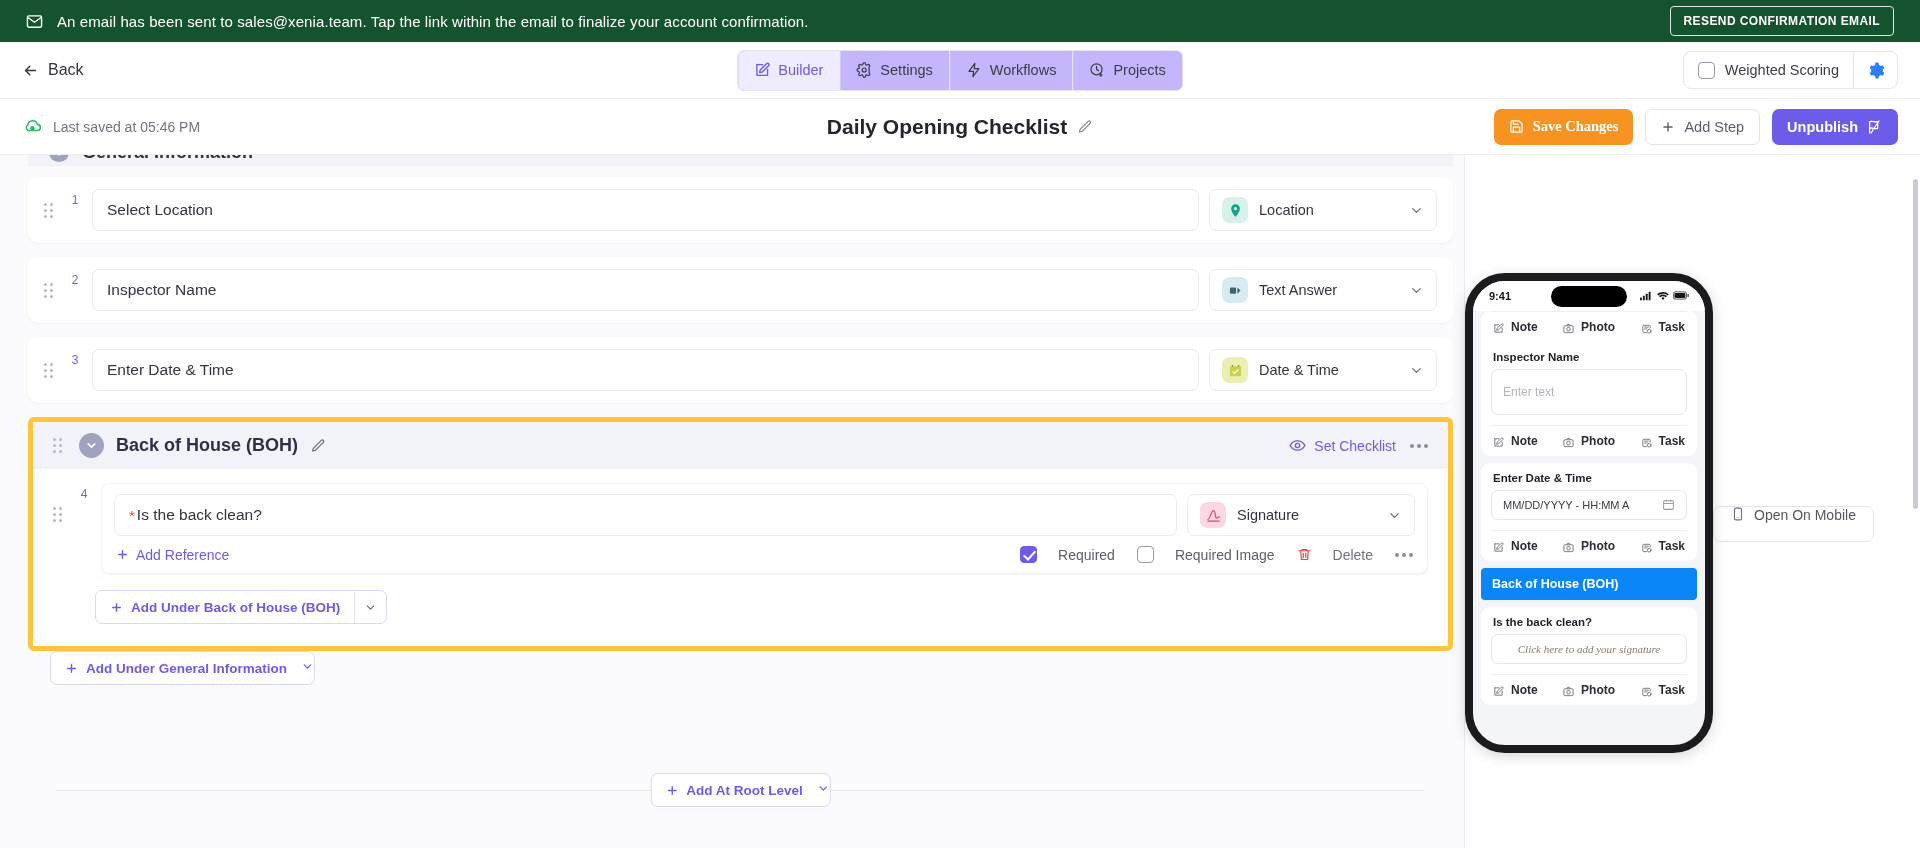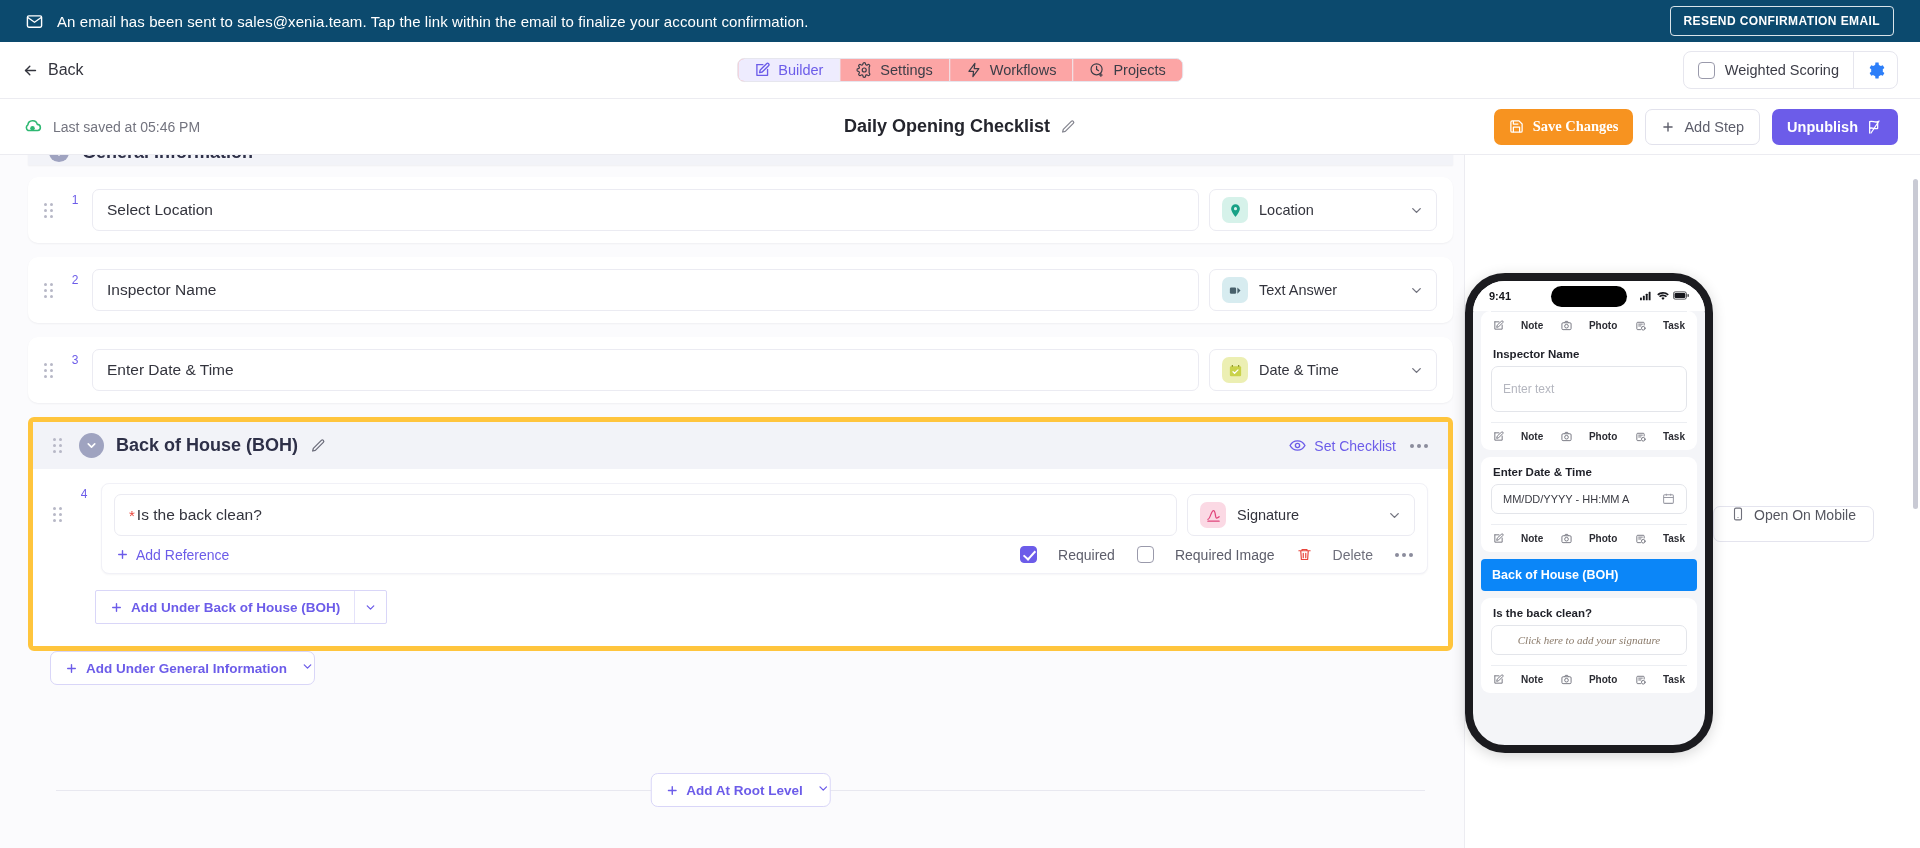--- a/index.html
+++ b/index.html
@@ -5,21 +5,21 @@
   * { box-sizing: border-box; margin: 0; padding: 0; }
   html, body {
     width: 1920px; height: 848px;
     font-family: "Liberation Sans", sans-serif;
     background: #ffffff;
     overflow: hidden;
   }
 
   
   .banner {
-    height: 42px; background: #0c4a6e;
+    height: 42px; background: #14532d;
     display: flex; align-items: center;
     padding: 0 26px; gap: 14px;
     color: #ffffff;
   }
   .banner-msg { font-size: 15px; letter-spacing: .1px; }
   .banner-spacer { flex: 1 1 auto; }
   .banner-btn {
     border: 1px solid rgba(255,255,255,.85);
     border-radius: 4px; background: transparent;
     color: #fff; font-size: 12px; font-weight: 700;
@@ -35,21 +35,21 @@
     border-bottom: 1px solid #ececf1;
     display: flex; align-items: center;
     padding: 0 22px; position: relative;
   }
   .back { display:flex; align-items:center; gap:9px; cursor:pointer; }
   .back-label { font-size: 16px; color: #33343d; }
   .tabs {
     position: absolute; left: 50%; transform: translateX(-50%);
     display: flex; align-items: center;
     border: 1px solid #e6e6ee; border-radius: 7px;
-    background: #fca5a5; overflow: hidden; height: 24px;
+    background: #c4b5fd; overflow: hidden; height: 41px;
   }
   .tab {
     display: flex; align-items: center; gap: 8px;
     padding: 0 16px; height: 100%;
     font-size: 14.5px; color: #3c3d47; cursor: pointer;
     border-right: 1px solid #eeeef4;
   }
   .tab:last-child { border-right: none; }
   .tab.active { background: #eeecfe; color: #6c5ce9; }
   .hdr1-right {
@@ -80,21 +80,21 @@
     border-bottom: 1px solid #ececf1;
     display: flex; align-items: center;
     padding: 0 22px; position: relative;
   }
   .saved { display: flex; align-items: center; gap: 10px; }
   .saved-label { font-size: 14px; color: #73747f; }
   .doc-title {
     position: absolute; left: 50%; transform: translateX(-50%);
     display: flex; align-items: center; gap: 10px;
   }
-  .doc-title-text { font-size: 18px; font-weight: 700; color: #24252d; }
+  .doc-title-text { font-size: 21px; font-weight: 700; color: #24252d; }
   .hdr2-right { margin-left: auto; display: flex; align-items: center; gap: 12px; }
   .btn {
     height: 36px; display: flex; align-items: center; gap: 9px;
     padding: 0 15px; border-radius: 7px; font-size: 14.5px;
     cursor: pointer; white-space: nowrap;
     font-family: "Liberation Sans", sans-serif; border: none;
   }
   .btn-save { background: #f79320; color: #fff; font-weight: 600; font-family: Liberation Serif, serif; }
   .btn-add { background: #fff; color: #5d5e6b; border: 1px solid #e2e2ec; }
   .btn-unpub { background: #6c5ce9; color: #fff; font-weight: 600; }
@@ -189,21 +189,21 @@
     display: flex; align-items: center; margin-top: 10px;
     padding: 0 2px;
   }
   .addref { display:flex; align-items:center; gap:7px; color:#6c5ce9; font-size:14px; cursor:pointer; }
   .boh-actions { margin-left:auto; display:flex; align-items:center; gap:22px; }
   .act { display:flex; align-items:center; gap:21px; font-size:14px; color:#5d5e6b; cursor:pointer; }
   .act.del { color:#6f707c; }
 
   .add-under {
     display: inline-flex; align-items: center;
-    border: 1px solid #d9d6f8; border-radius: 2px;
+    border: 1px solid #d9d6f8; border-radius: 7px;
     background: #fff; height: 34px; overflow: hidden;
     margin: 16px 0 4px 42px; cursor: pointer;
   }
   .add-under .main { display:flex; align-items:center; gap:8px; padding: 0 14px; color:#6c5ce9; font-size:13.5px; font-weight:600; }
   .add-under .caret { width: 32px; height: 100%; display:flex; align-items:center; justify-content:center; border-left: 1px solid #e4e2fa; }
 
   .add-gen-wrap { position: relative; height: 34px; margin-top: 6px; }
   .add-gen {
     position: absolute; left: 22px; top: -6px;
     display: inline-flex; align-items: center;
@@ -246,21 +246,21 @@
     position: absolute; left: 50%; transform: translateX(-50%);
     top: 5px; width: 76px; height: 21px; background: #000; border-radius: 12px;
   }
   .ph-sig { margin-left:auto; display:flex; align-items:center; gap:4px; }
   .ph-scroll { padding: 0 8px; }
   .ph-card { background: #fff; border-radius: 9px; margin-bottom: 7px; padding: 0 10px; }
   .ph-npt {
     display: flex; align-items: center; justify-content: space-between;
     border-top: 1px solid #eceef2; padding: 8px 2px;
   }
-  .ph-npt-item { display: flex; align-items: flex-end; gap: 17px; font-size: 10px; font-weight: 600; color: #2b2c33; }
+  .ph-npt-item { display: flex; align-items: flex-end; gap: 7px; font-size: 12px; font-weight: 600; color: #2b2c33; }
   .ph-label { font-size: 11.5px; font-weight: 700; color: #1f2028; padding: 9px 2px 6px; }
   .ph-field {
     border: 1px solid #e3e5ea; border-radius: 7px;
     height: 46px; display: flex; align-items: center;
     padding: 0 11px; font-size: 12px; color: #b4b6bf;
   }
   .ph-field.small { height: 30px; font-size: 11px; color: #3a3b43; justify-content: space-between; }
   .ph-field.sig { height: 30px; justify-content: center; }
   .sig-text { font-family: "Liberation Serif", serif; font-style: italic; font-size: 11px; color: #8a7a6a; }
   .ph-sec-blue {

